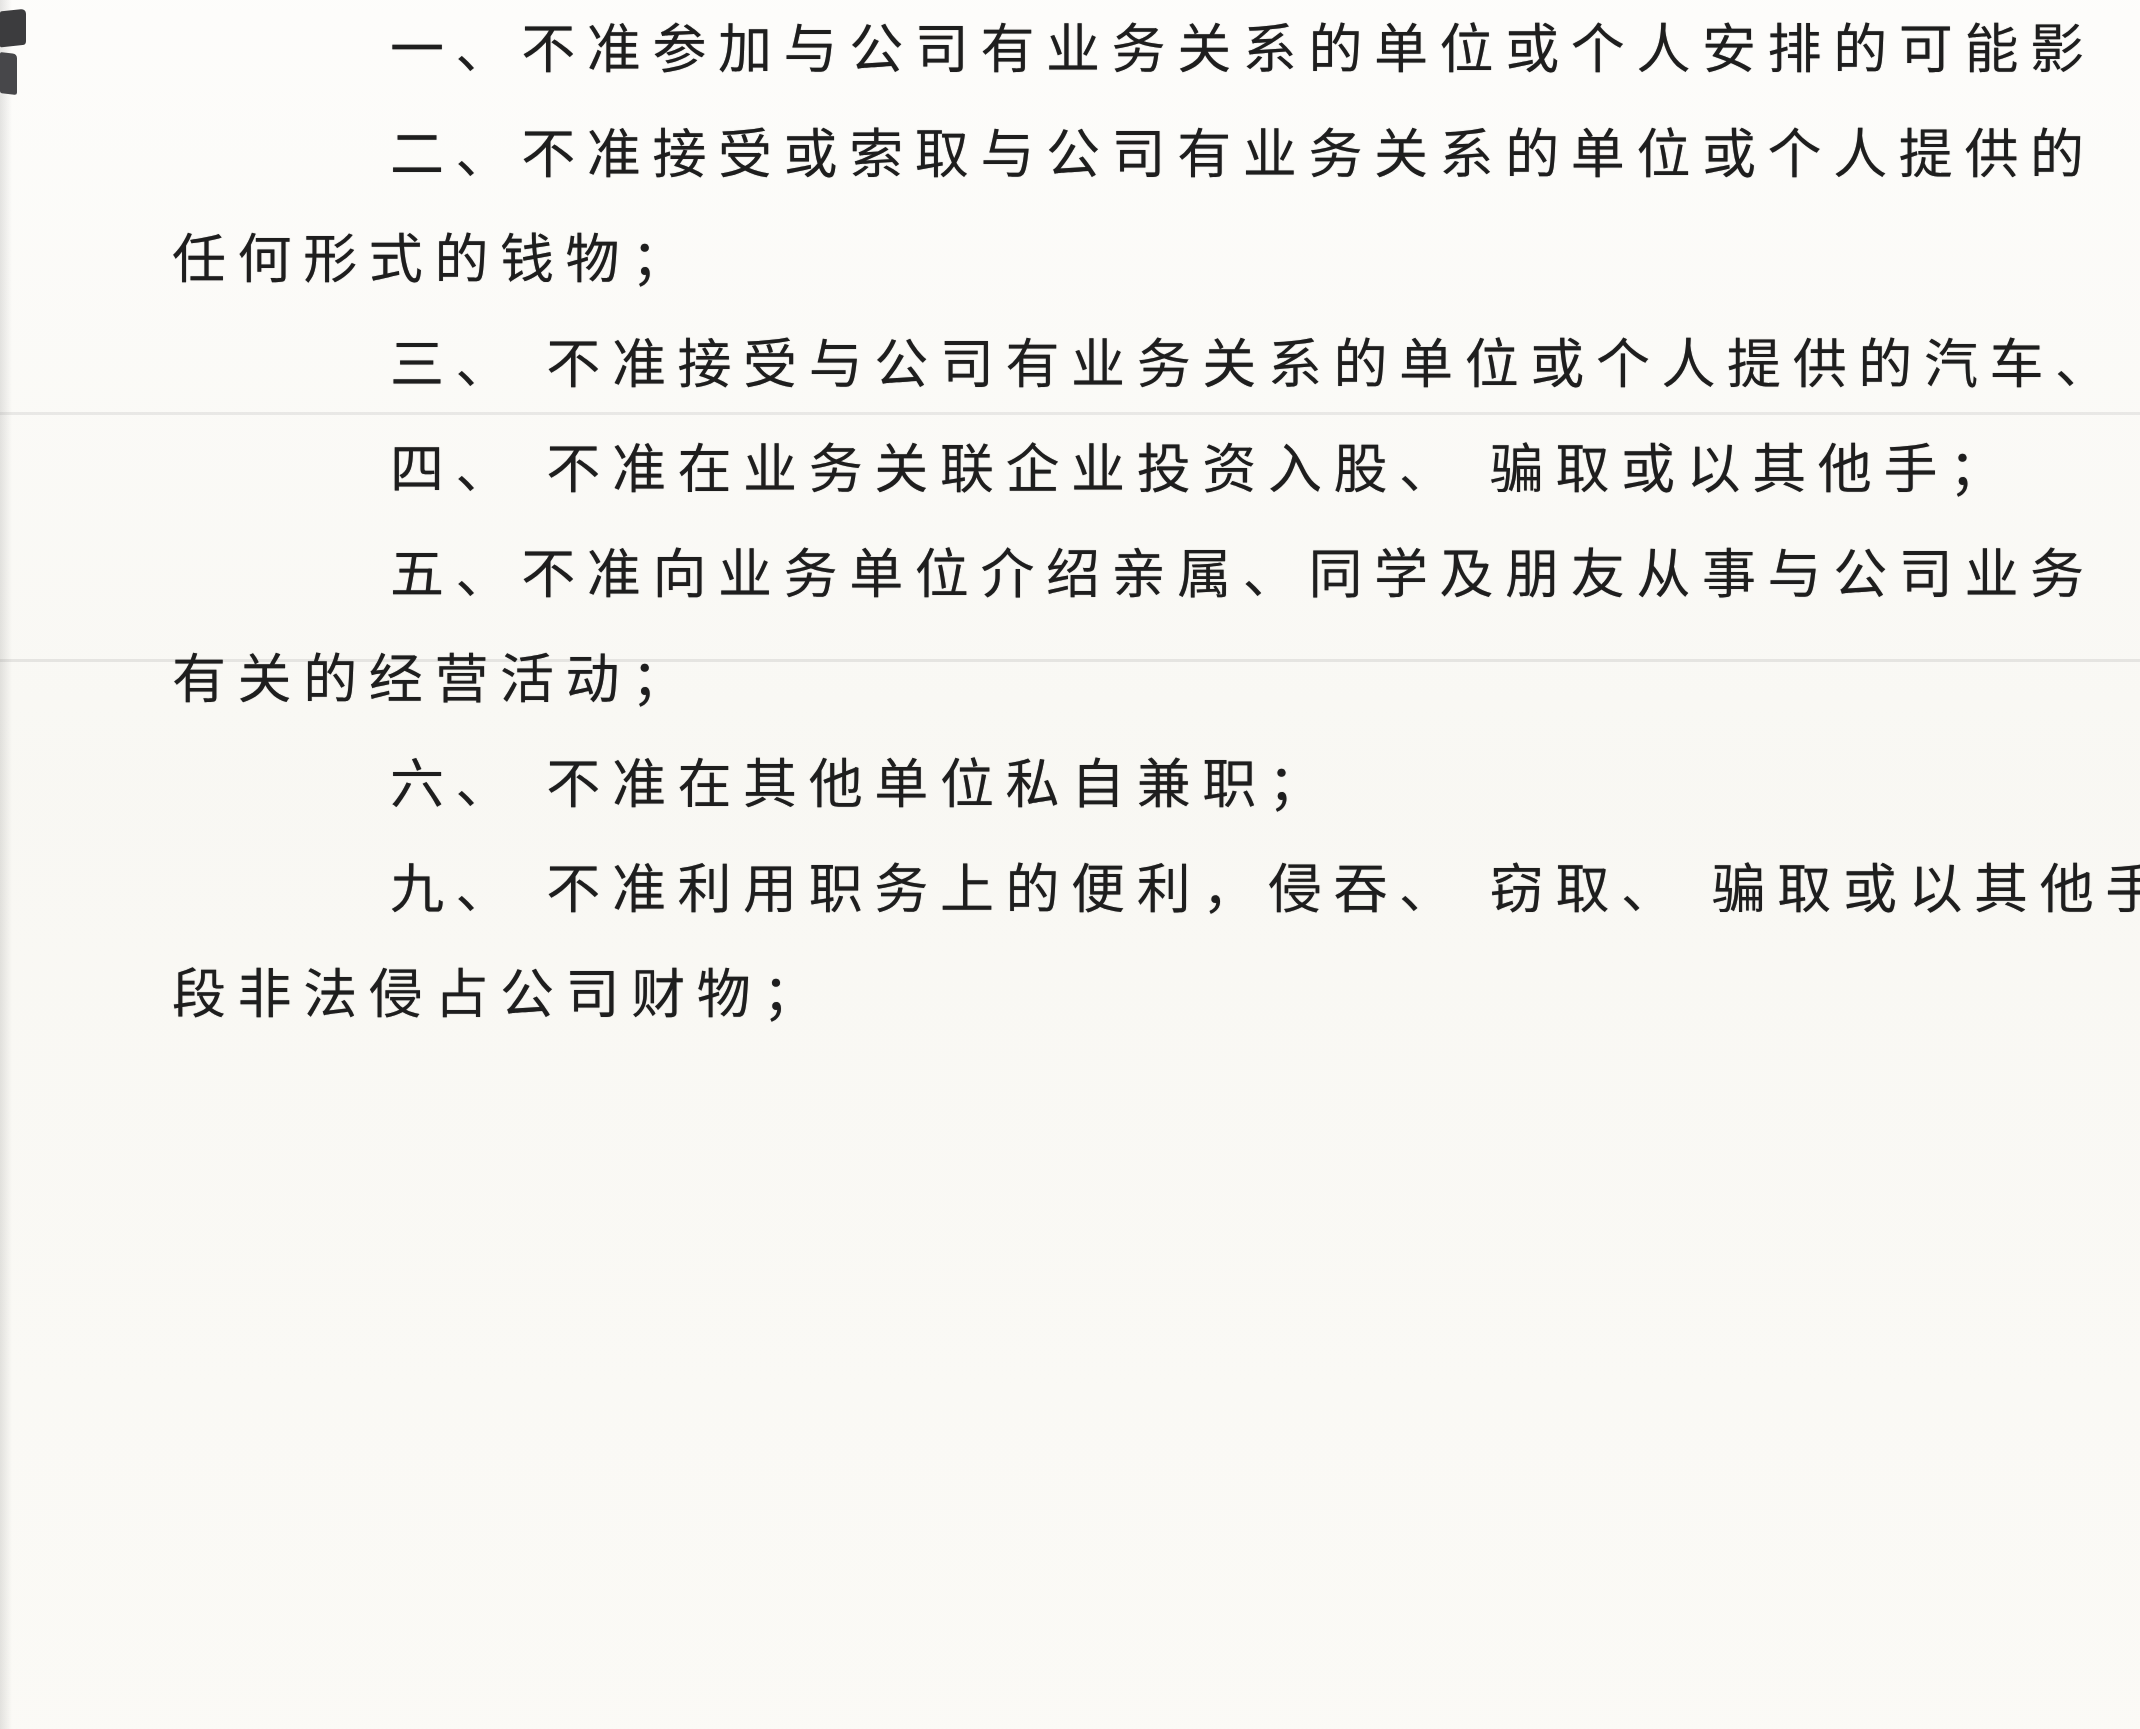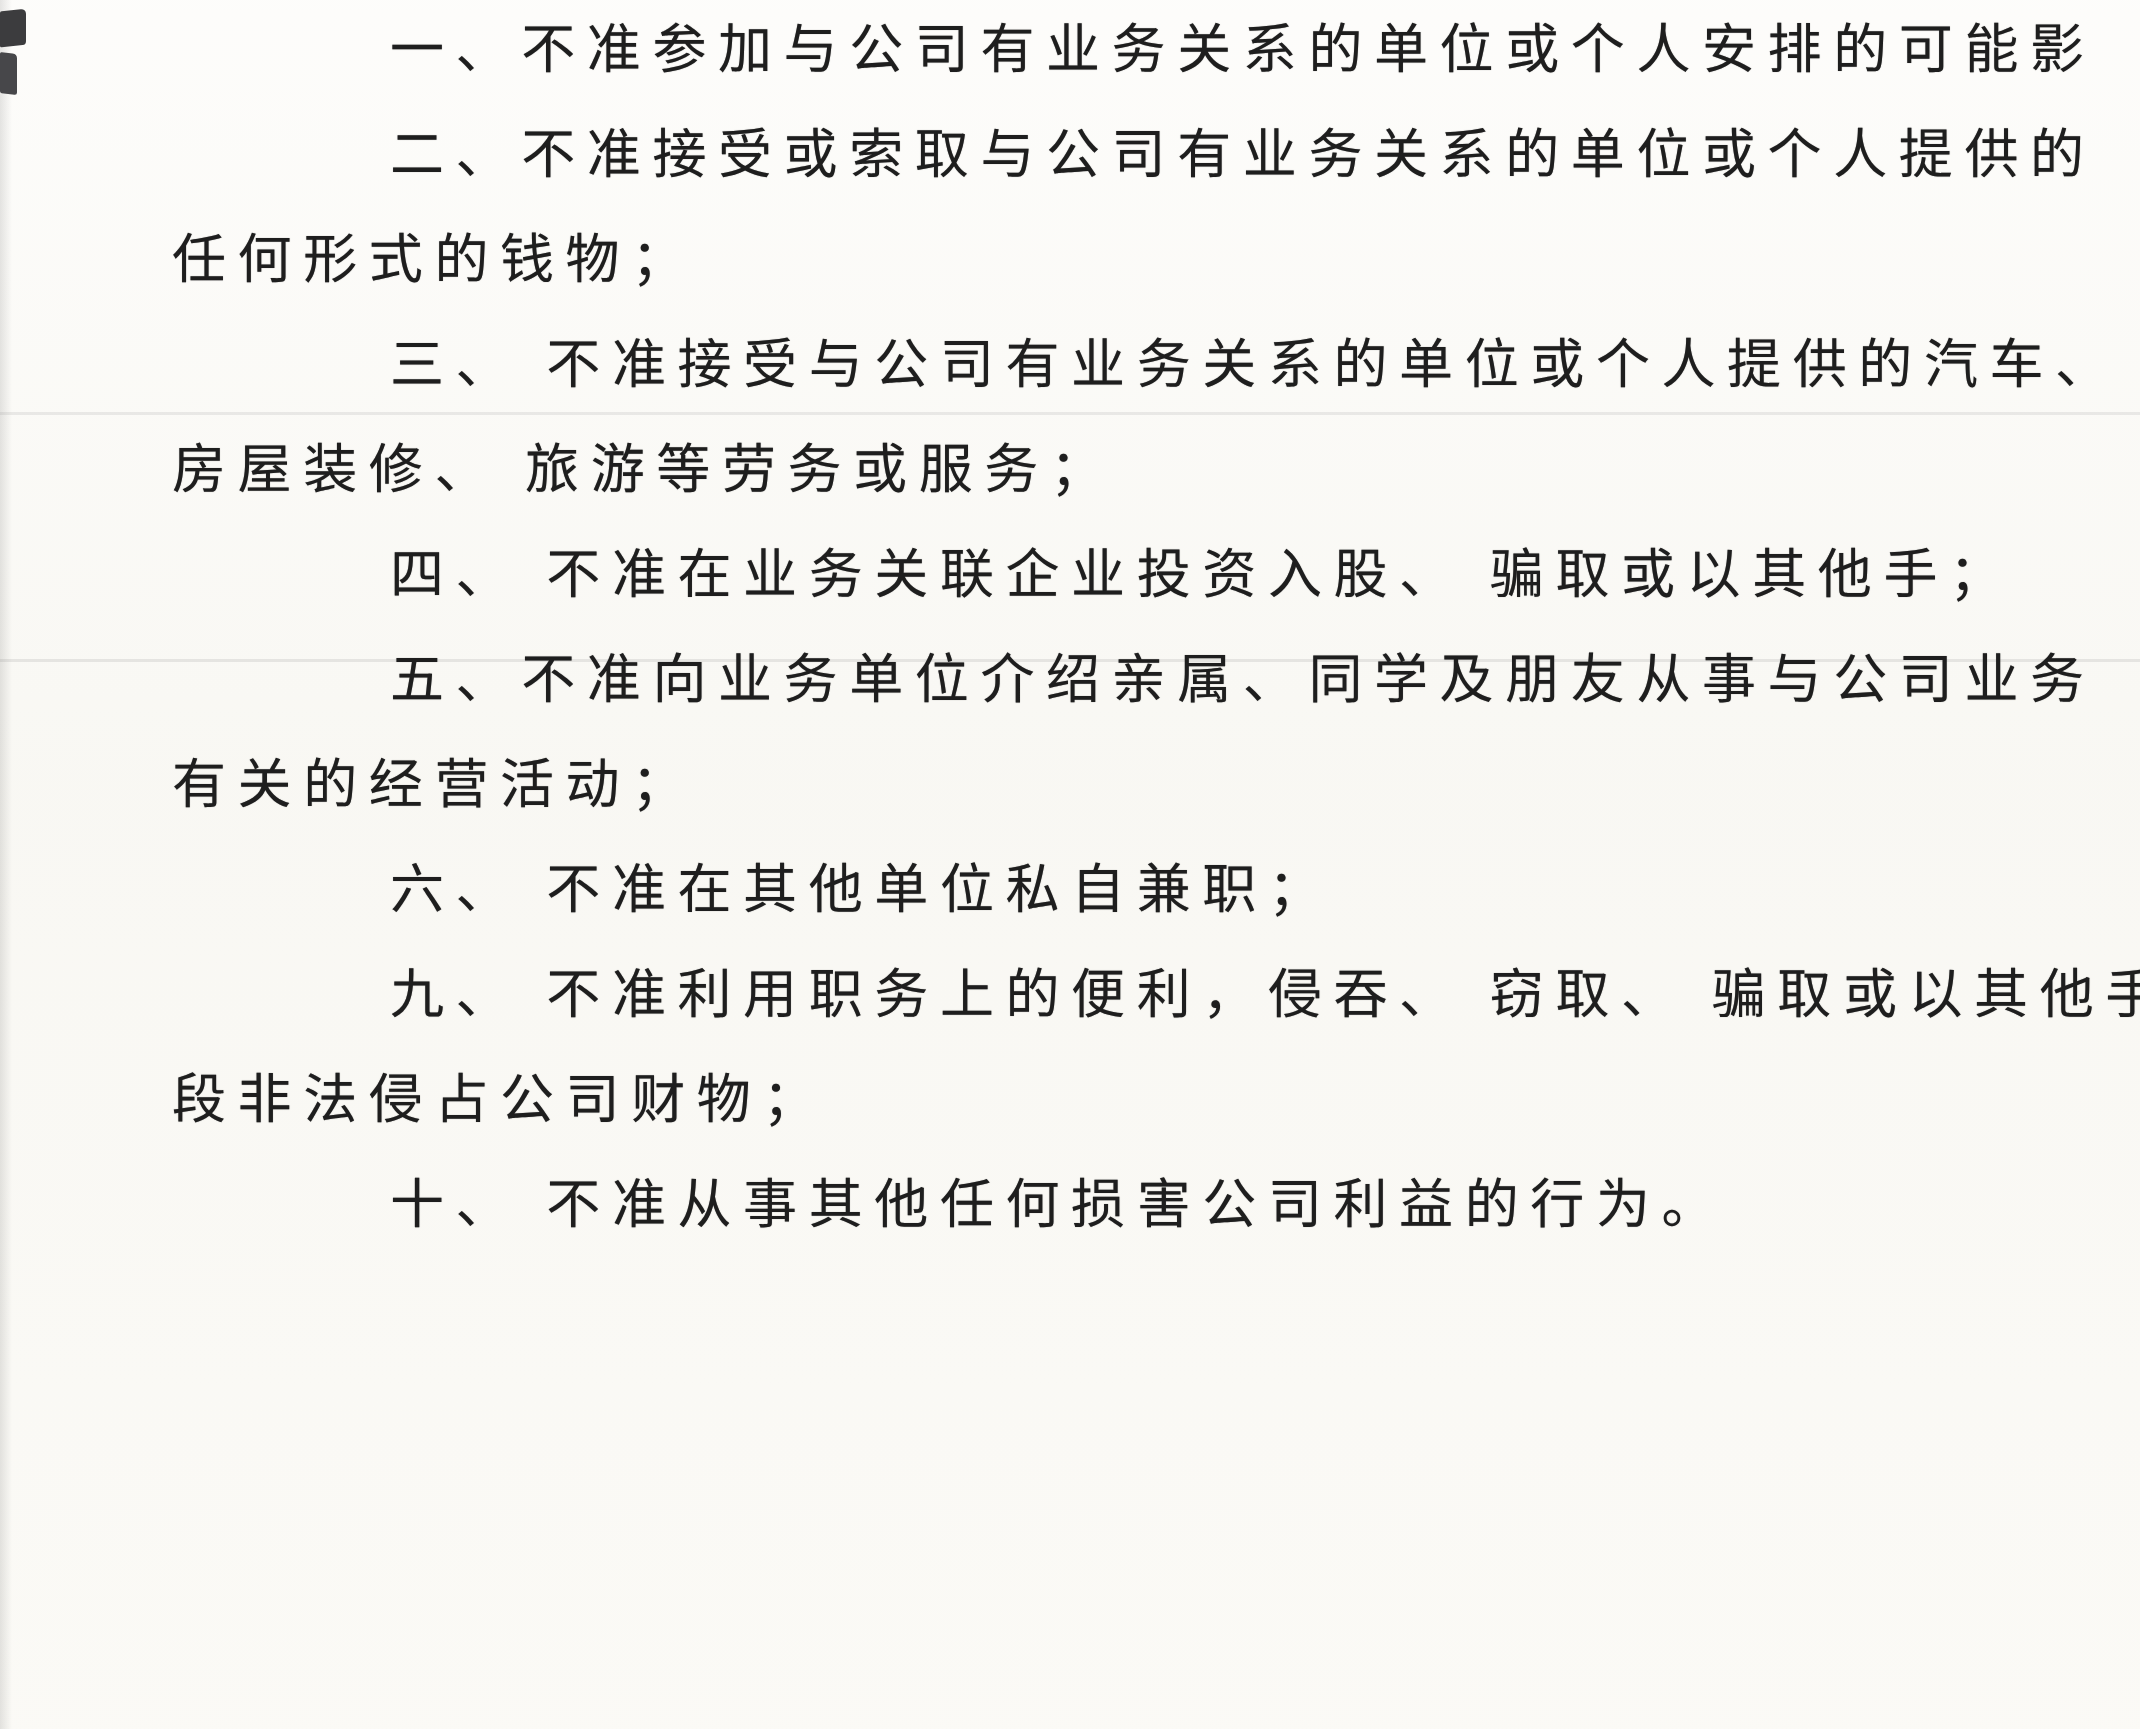--- a/index.html
+++ b/index.html
@@ -51,22 +51,20 @@
 <div class="corner-mark-1"></div>
 <div class="corner-mark-2"></div>
 <div class="scan-streak s1"></div>
 <div class="scan-streak s2"></div>
 
 <div class="doc">
   <div class="line indent">一、不准参加与公司有业务关系的单位或个人安排的可能影</div>
   <div class="line indent">二、不准接受或索取与公司有业务关系的单位或个人提供的</div>
   <div class="line">任何形式的钱物；</div>
   <div class="line indent">三、 不准接受与公司有业务关系的单位或个人提供的汽车、</div>
-  <div class="line">房屋装修、 旅游等劳务或服务；</div>
   <div class="line indent">四、 不准在业务关联企业投资入股、 骗取或以其他手；</div>
   <div class="line indent">五、不准向业务单位介绍亲属、同学及朋友从事与公司业务</div>
   <div class="line">有关的经营活动；</div>
   <div class="line indent">六、 不准在其他单位私自兼职；</div>
   <div class="line indent">九、 不准利用职务上的便利，侵吞、 窃取、 骗取或以其他手</div>
   <div class="line">段非法侵占公司财物；</div>
-  <div class="line indent">十、 不准从事其他任何损害公司利益的行为。</div>
 </div>
 
 
 </body></html>

